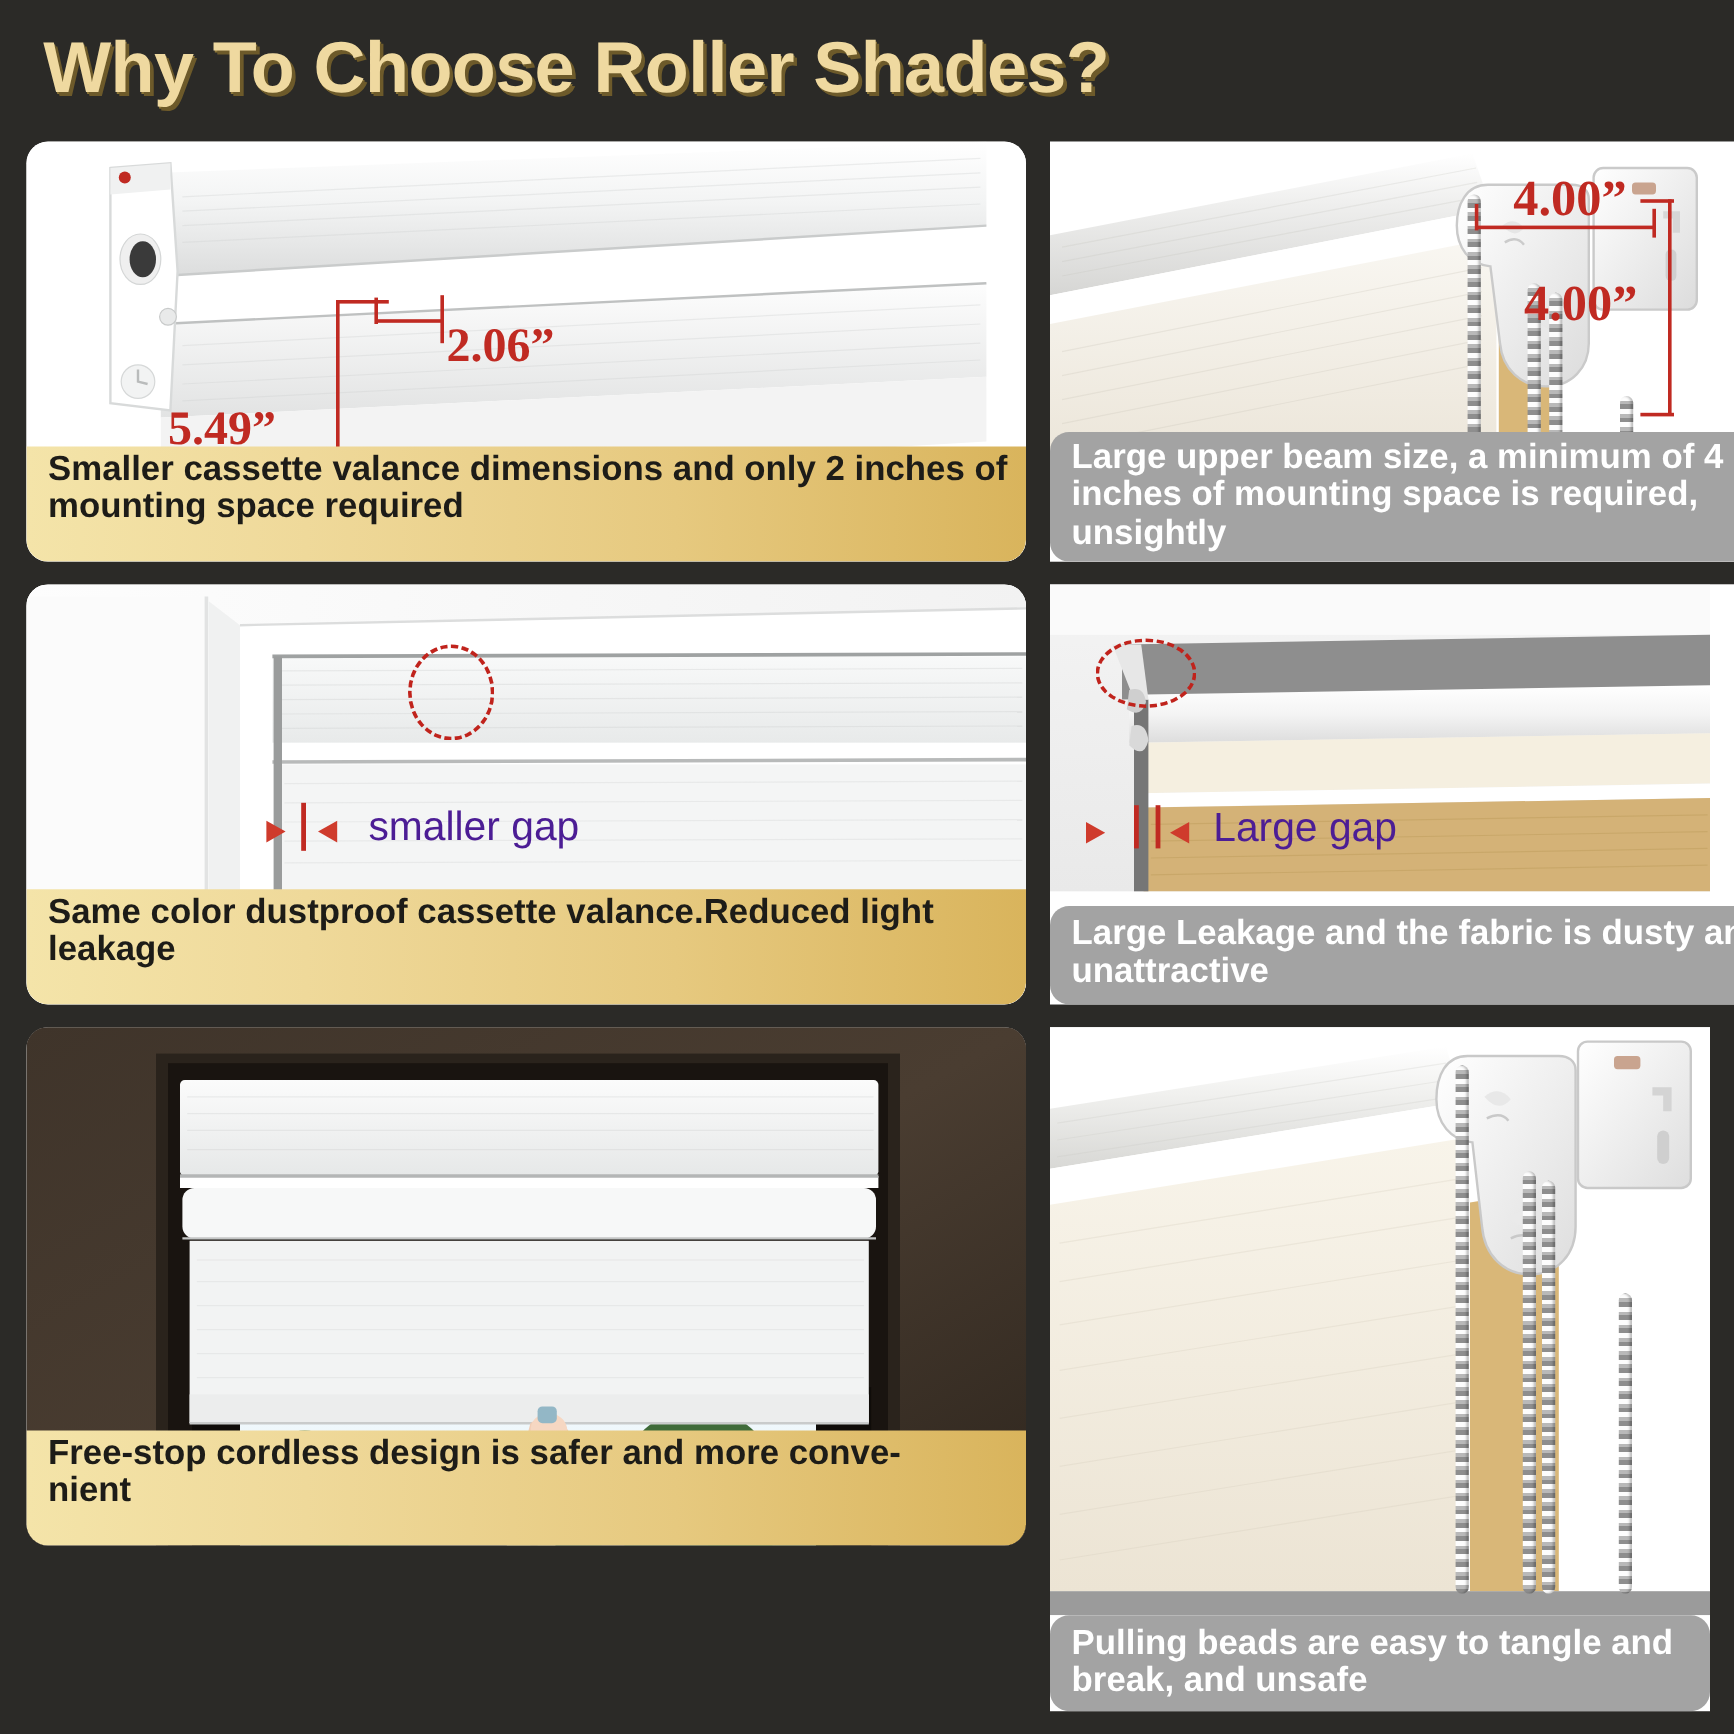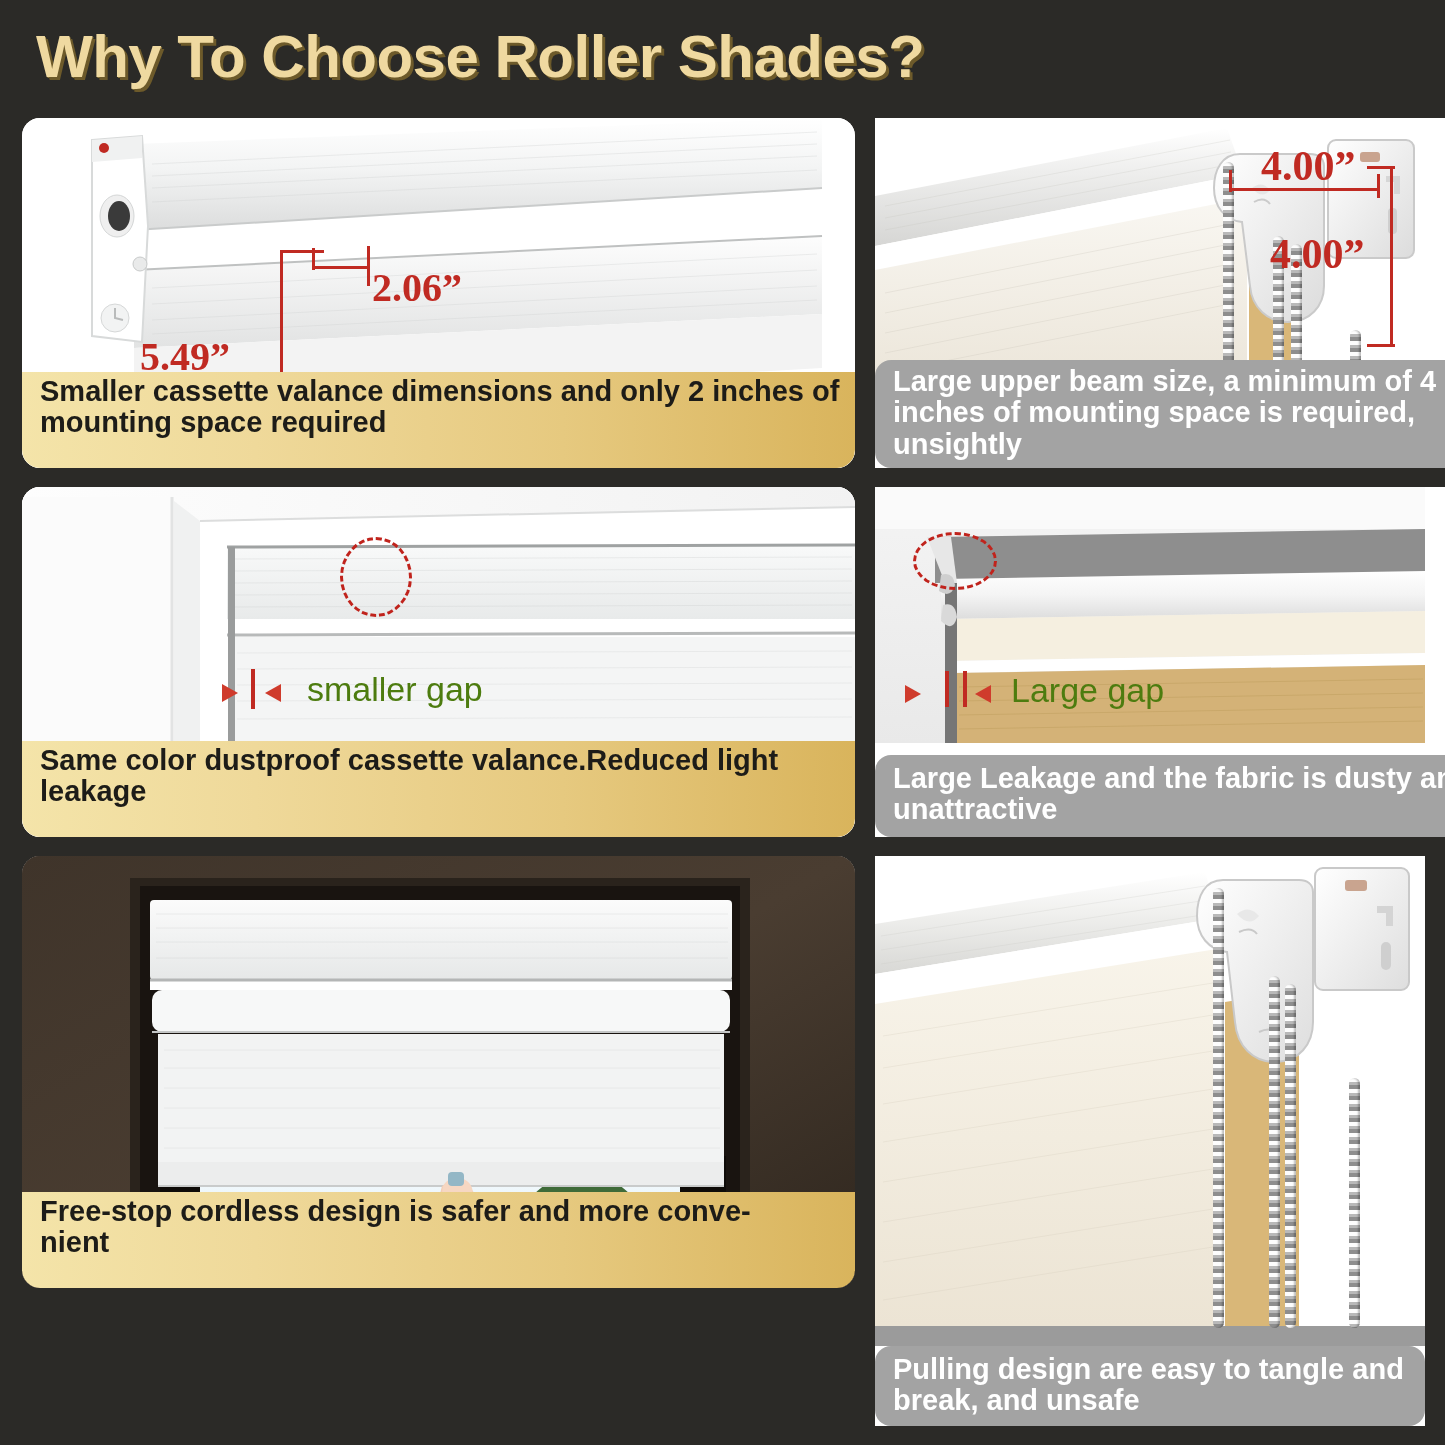--- a/index.html
+++ b/index.html
@@ -41,21 +41,21 @@
     color:#1d1c18;
     border-bottom-left-radius:18px;border-bottom-right-radius:18px;
   }
   .cap.gray{
     background:#a3a3a3;color:#ffffff;border-radius:16px;
   }
 
   
   .dim{position:absolute;color:#c02a22;font-weight:bold;white-space:nowrap;
        font-family:"Liberation Serif", serif;}
-  .gaplabel{position:absolute;color:#4d7c0f;font-weight:normal;white-space:nowrap;font-size:34px;}
+  .gaplabel{position:absolute;color:#4c1d95;font-weight:normal;white-space:nowrap;font-size:34px;}
 
   .rline{position:absolute;background:#c02a22;}
   .dashcircle{position:absolute;border:3px dashed #c0231c;border-radius:50%;}
 
   
   .arrowR{position:absolute;width:0;height:0;border-top:9px solid transparent;border-bottom:9px solid transparent;border-left:16px solid #cf3b2c;}
   .arrowL{position:absolute;width:0;height:0;border-top:9px solid transparent;border-bottom:9px solid transparent;border-right:16px solid #cf3b2c;}
 
   
   .beads{position:absolute;width:11px;
@@ -433,16 +433,16 @@
         <path d="M46,66 q12,-6 18,2" stroke="#c9c9c9" fill="none" stroke-width="2"></path>
         <path d="M64,148 q14,-10 24,2 q-12,12 -24,-2 Z" fill="#eaeaea"></path>
         <path d="M66,166 q12,-6 18,2" stroke="#c9c9c9" fill="none" stroke-width="2"></path>
       </svg>
 
       <div class="beads" style="left:338px;top:32px;height:440px;"></div>
       <div class="beads" style="left:394px;top:120px;height:352px;"></div>
       <div class="beads" style="left:410px;top:128px;height:344px;"></div>
       <div class="beads" style="left:474px;top:222px;height:250px;"></div>
     </div>
-    <div class="cap gray" style="height:80px;padding-top:8px;">Pulling design are easy to tangle and break, and unsafe</div>
+    <div class="cap gray" style="height:80px;padding-top:8px;">Pulling beads are easy to tangle and break, and unsafe</div>
   </div>
 
 </div>
 
 </body></html>

